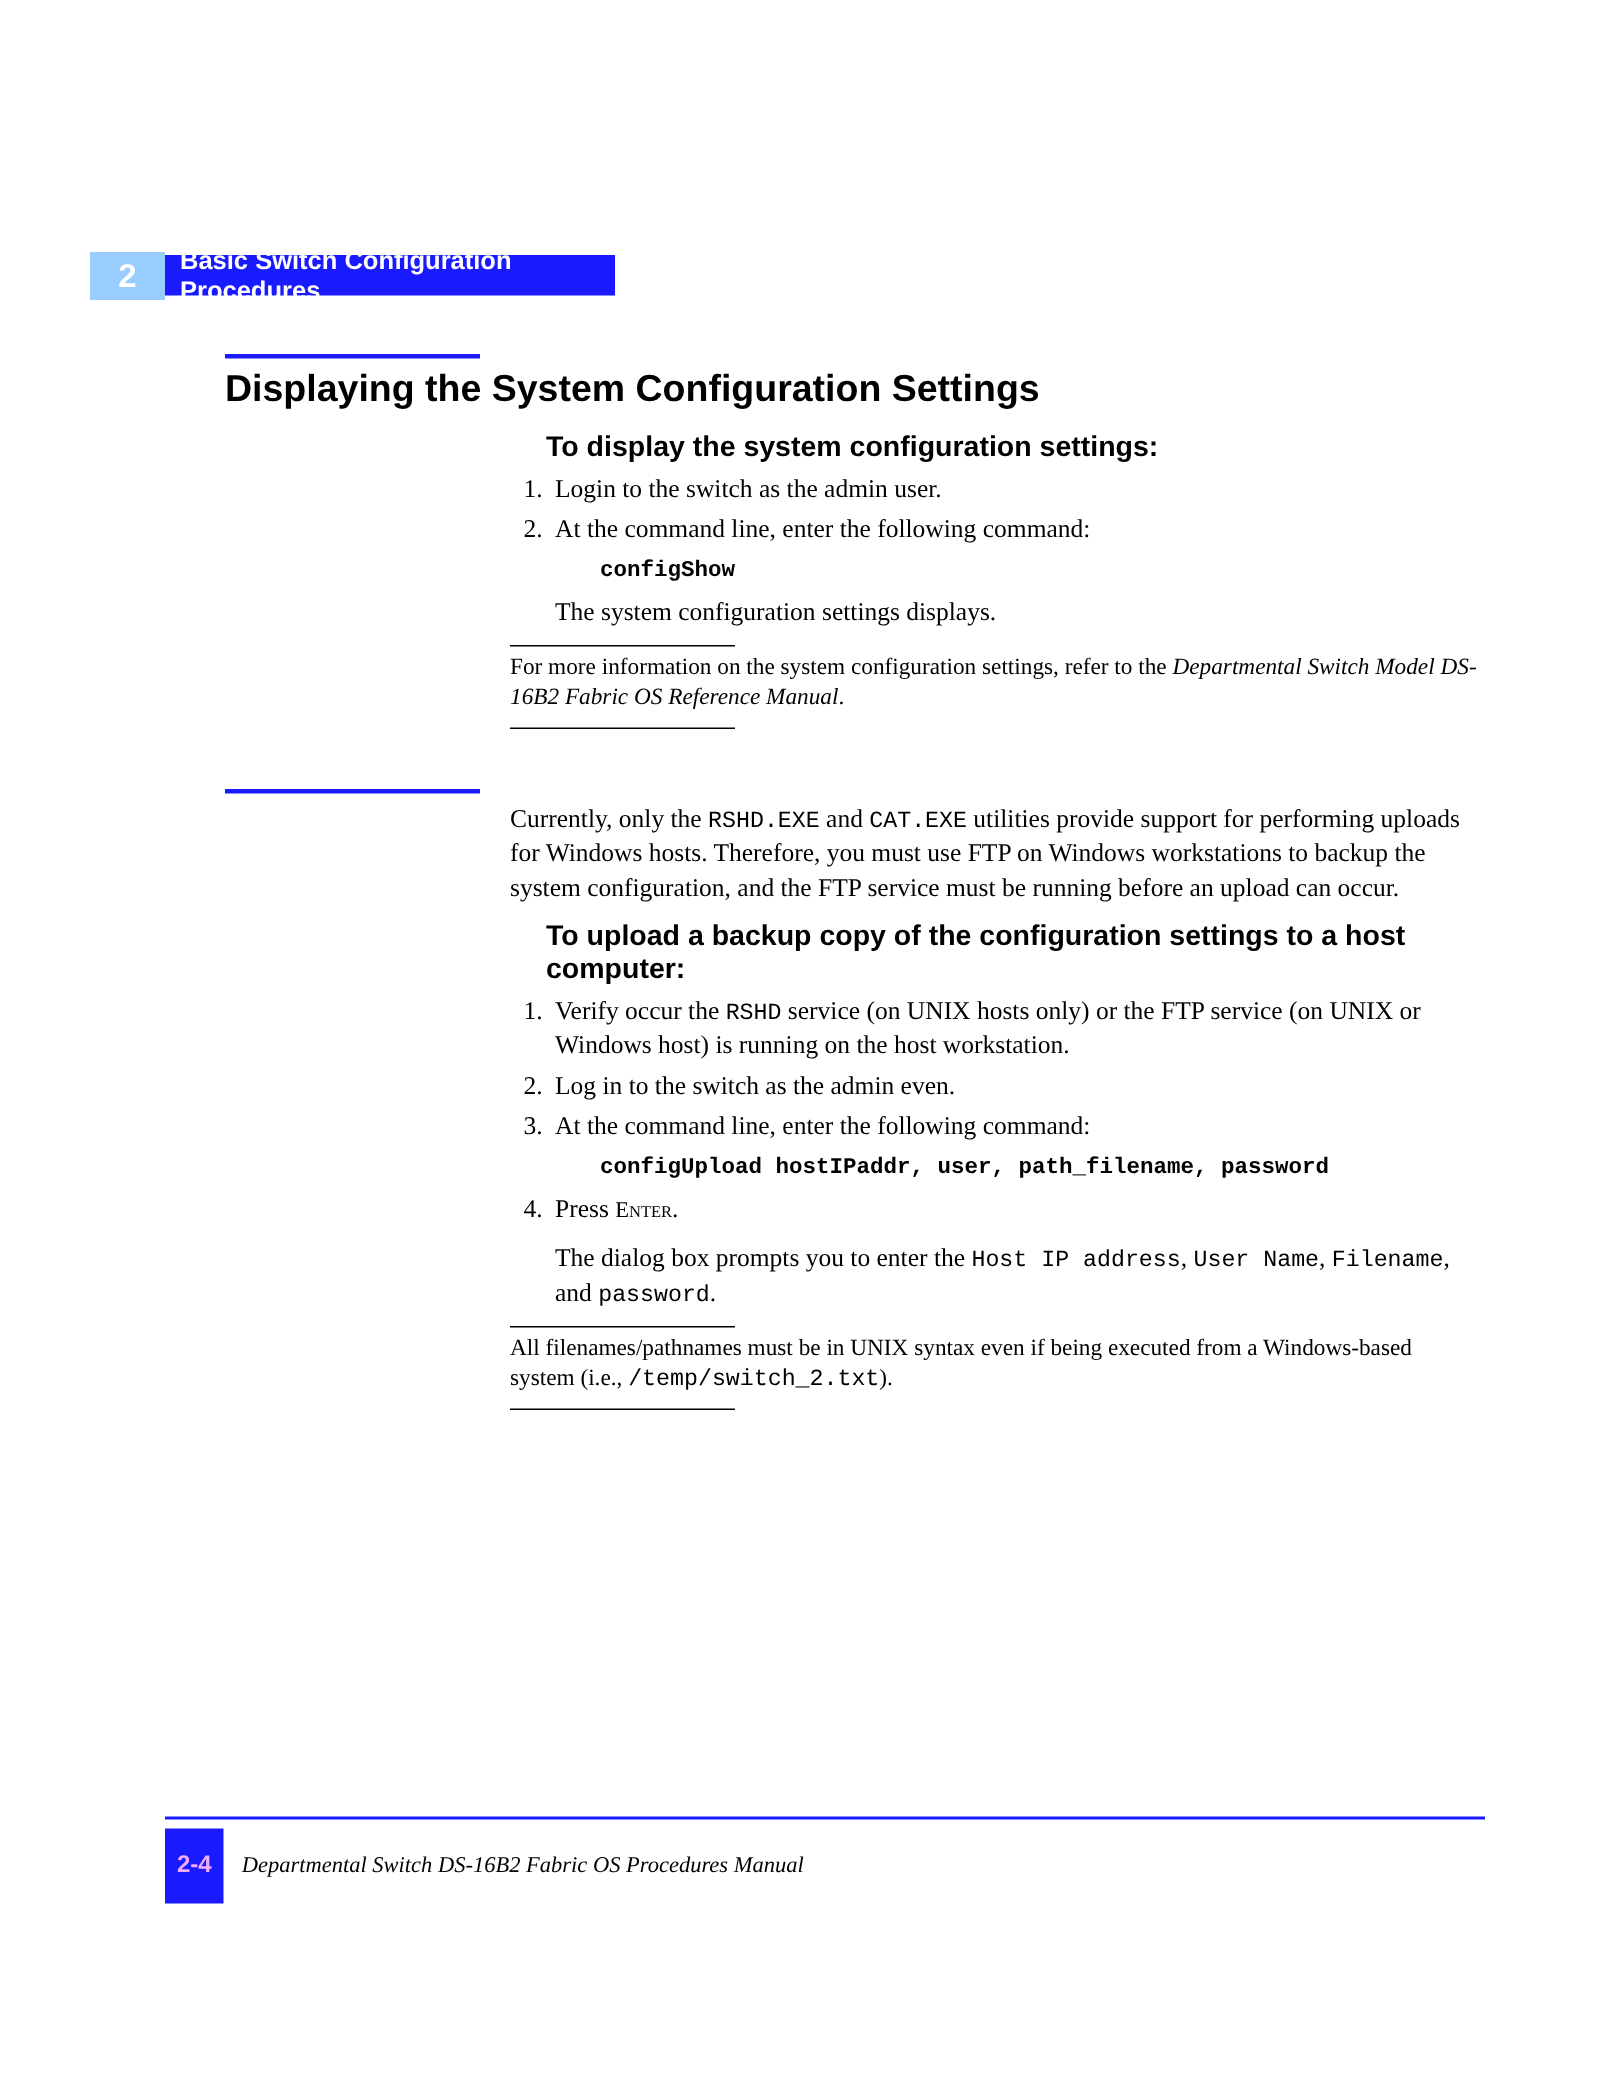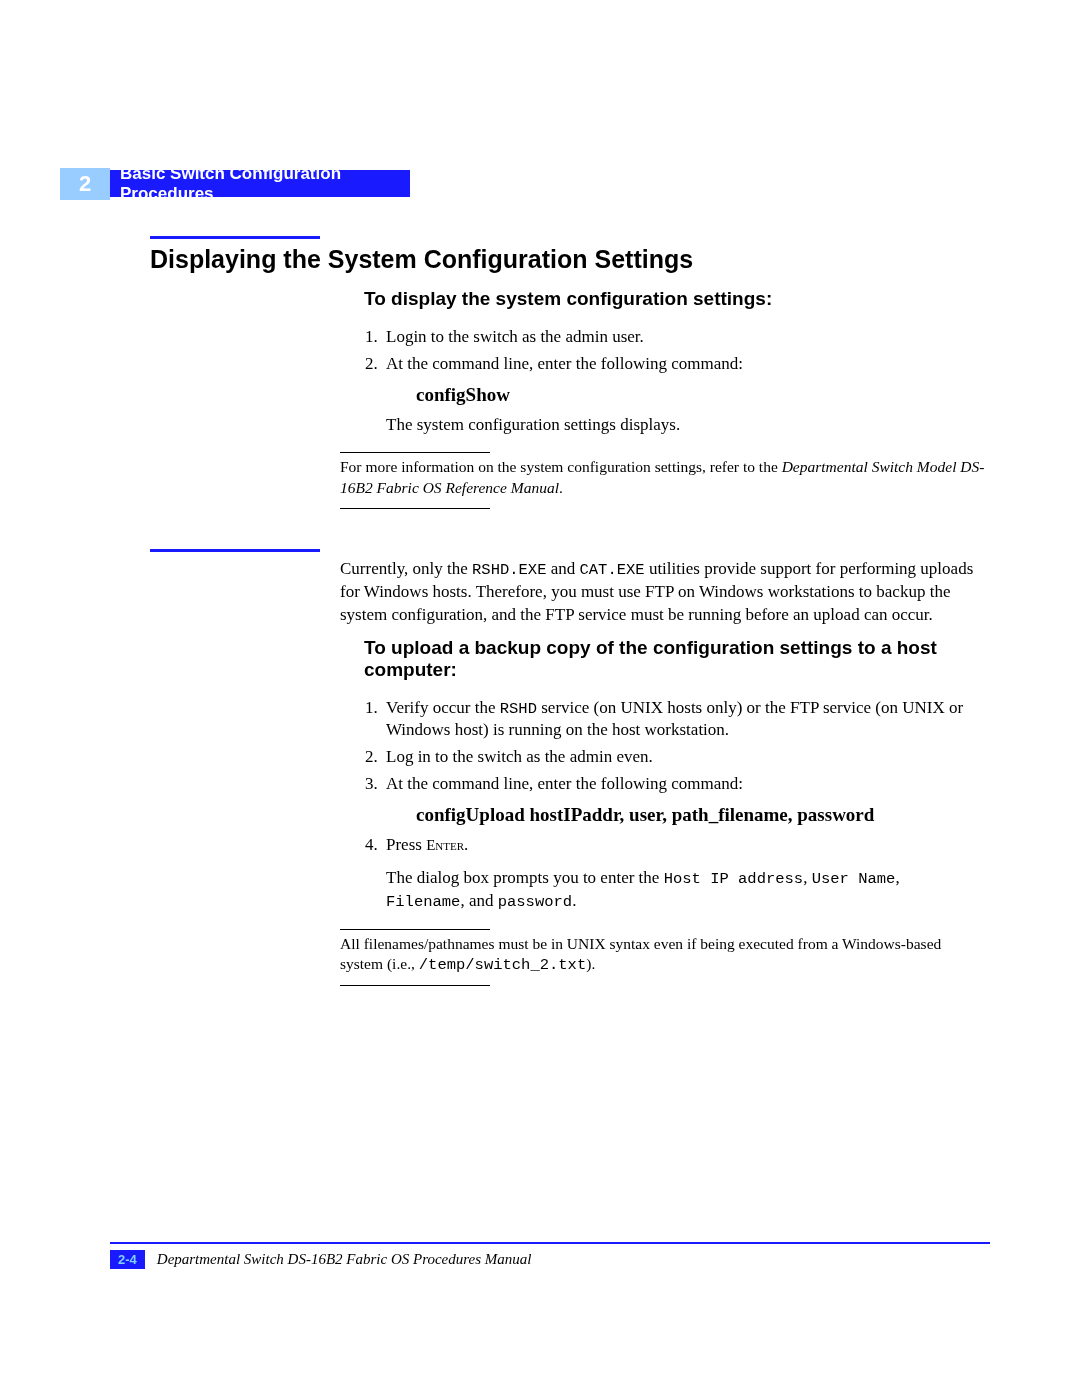--- a/index.html
+++ b/index.html
@@ -69,33 +69,33 @@
     margin-left: 190px;
   }
   .sub-bold {
     font-family: Liberation Sans, sans-serif;
     font-weight: bold;
     font-size: 19px;
     margin-bottom: 5px;
     margin-left: 24px;
   }
   ol.steps {
-    margin: 16px;
+    margin: 0;
     padding-left: 26px;
     font-size: 17px;
     line-height: 1.35;
   }
   ol.steps li {
     margin-bottom: 4px;
     padding-left: 4px;
   }
   .code {
-    font-family: Liberation Serif, serif;
-    font-weight: bold;
-    font-size: 19px;
+    font-family: Liberation Mono, monospace;
+    font-weight: bold;
+    font-size: 15px;
     margin: 6px 0 6px 30px;
     display: block;
   }
   .body-text {
     font-size: 17px;
     line-height: 1.35;
     margin: 6px 0 6px 30px;
   }
   .note-rule {
     width: 150px;
@@ -130,25 +130,25 @@
     position: absolute;
     bottom: 128px;
     left: 110px;
     width: 880px;
     border-top: 2px solid #1a1aff;
     padding-top: 6px;
   }
   .footer-pagenum {
     display: inline-block;
     background: #1a1aff;
-    color: #7dd3fc;
-    font-family: Arial, Helvetica, sans-serif;
-    font-weight: bold;
-    font-size: 13px;
-    padding: 2px 8px;
+    color: #f0abfc;
+    font-family: Arial, Helvetica, sans-serif;
+    font-weight: bold;
+    font-size: 16px;
+    padding: 16px 8px;
     margin-right: 8px;
   }
   .footer-text {
     font-style: italic;
     font-size: 15px;
   }
 </style>
 </head>
 <body>
 

